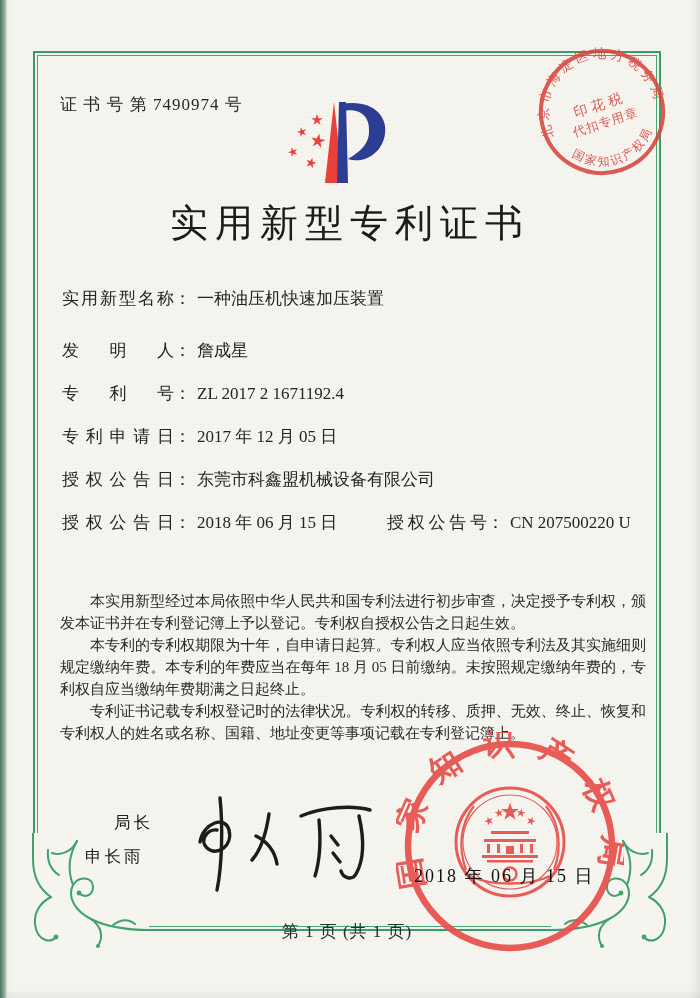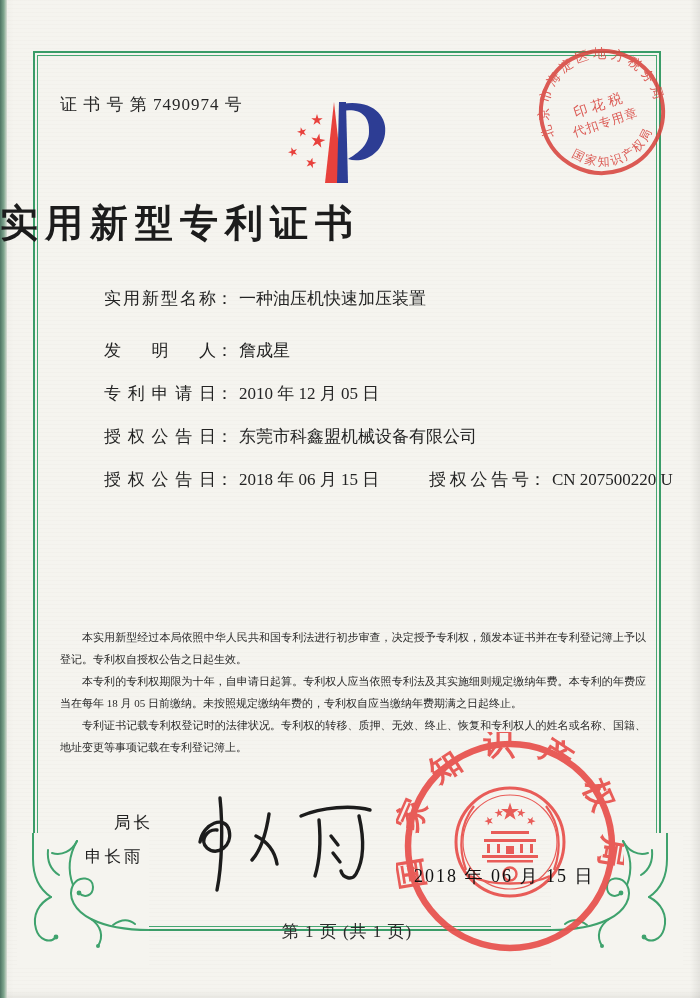--- a/index.html
+++ b/index.html
@@ -18,40 +18,40 @@
   }
   .spine { position:absolute; left:0; top:0; bottom:0; width:7px;
     background:linear-gradient(to right,#4e7463 0,#7fa68e 55%,#d9ddd4 100%); }
   .frame { position:absolute; left:33px; top:51px; width:628px; height:880px;
     border:2px solid #3a9c68; }
   .frame::after { content:""; position:absolute; inset:2px; border:1px solid #46a672; }
 
   .cert-number { position:absolute; left:60px; top:93px; font-size:17px; letter-spacing:1px; color:#262626; }
 
   .logo { position:absolute; left:276px; top:96px; }
-  .title { position:absolute; left:0; right:0; top:198px; 
-    font-size:38px; font-weight:700; letter-spacing:7px; color:#1c1c1c; }
+  .title { position:absolute; left:0; right:0; top:198px; text-align:center;
+    font-size:38px; font-weight:400; letter-spacing:7px; color:#1c1c1c; }
 
   .stamp-tax { position:absolute; left:537px; top:47px; width:130px; height:130px;
     transform:rotate(-18deg); opacity:.88; }
   .seal-office { position:absolute; left:396px; top:732px; width:228px; height:228px; opacity:.93; }
   .seal-date { position:absolute; left:414px; top:864px; font-size:18px; letter-spacing:2px; color:#101010; }
 
   .fields { position:absolute; left:62px; top:286px; width:592px; font-size:17px; line-height:25px; color:#242424; }
-  .frow { position:relative; margin-bottom:18px;margin-left:42px; }
+  .frow { position:relative; margin-bottom:18px; }
   .frow.first { margin-bottom:27px; }
   .flabel { display:inline-block; width:112px; text-align:justify; text-align-last:justify; vertical-align:top; }
   .flabel.narrow { width:100px; }
   .colon { display:inline-block; margin-right:6px; vertical-align:top; }
   .fvalue { display:inline-block; vertical-align:top; }
   .fvalue.wrap { width:455px; }
   .grant-right { position:absolute; left:325px; top:0; white-space:nowrap; }
 
-  .body-text { position:absolute; left:60px; top:590px; width:586px; font-size:11px;
-    line-height:22px; color:#2a2a2a; text-align:justify;margin-top:36px; }
+  .body-text { position:absolute; left:60px; top:590px; width:586px; font-size:15px;
+    line-height:22px; color:#2a2a2a; text-align:justify; }
   .body-text p { text-indent:2em; }
 
   .director-title { position:absolute; left:85px; top:812px; font-size:16.5px; letter-spacing:3px;
     font-family:"Liberation Sans","DejaVu Sans",sans-serif; color:#222;margin-left:29px; }
   .director-name { position:absolute; left:85px; top:846px; font-size:16.5px; letter-spacing:3px;
     font-family:"Liberation Sans","DejaVu Sans",sans-serif; color:#222; }
   .signature { position:absolute; left:172px; top:786px; }
 
   .footer { position:absolute; left:33px; width:628px; top:920px; text-align:center;
     font-size:17px; letter-spacing:1px; color:#2b2b2b; }
@@ -145,21 +145,24 @@
   </svg>
 
   <div class="fields">
     <div class="frow first">
       <span class="flabel">实用新型名称</span><span class="colon">：</span><span class="fvalue">一种油压机快速加压装置</span>
     </div>
     <div class="frow">
       <span class="flabel">发明人</span><span class="colon">：</span><span class="fvalue">詹成星</span>
     </div>
     <div class="frow">
-      <span class="flabel">专利申请日</span><span class="colon">：</span><span class="fvalue">2010 年 12 月 05 日</span>
+      <span class="flabel">专利号</span><span class="colon">：</span><span class="fvalue">ZL 2017 2 1671192.4</span>
+    </div>
+    <div class="frow">
+      <span class="flabel">专利申请日</span><span class="colon">：</span><span class="fvalue">2017 年 12 月 05 日</span>
     </div>
     <div class="frow">
       <span class="flabel">授权公告日</span><span class="colon">：</span><span class="fvalue">东莞市科鑫盟机械设备有限公司</span>
     </div>
     <div class="frow">
       <span class="flabel">授权公告日</span><span class="colon">：</span><span class="fvalue">2018 年 06 月 15 日</span>
       <span class="grant-right"><span class="flabel narrow">授权公告号</span><span class="colon">：</span><span class="fvalue">CN 207500220 U</span></span>
     </div>
   </div>
 

